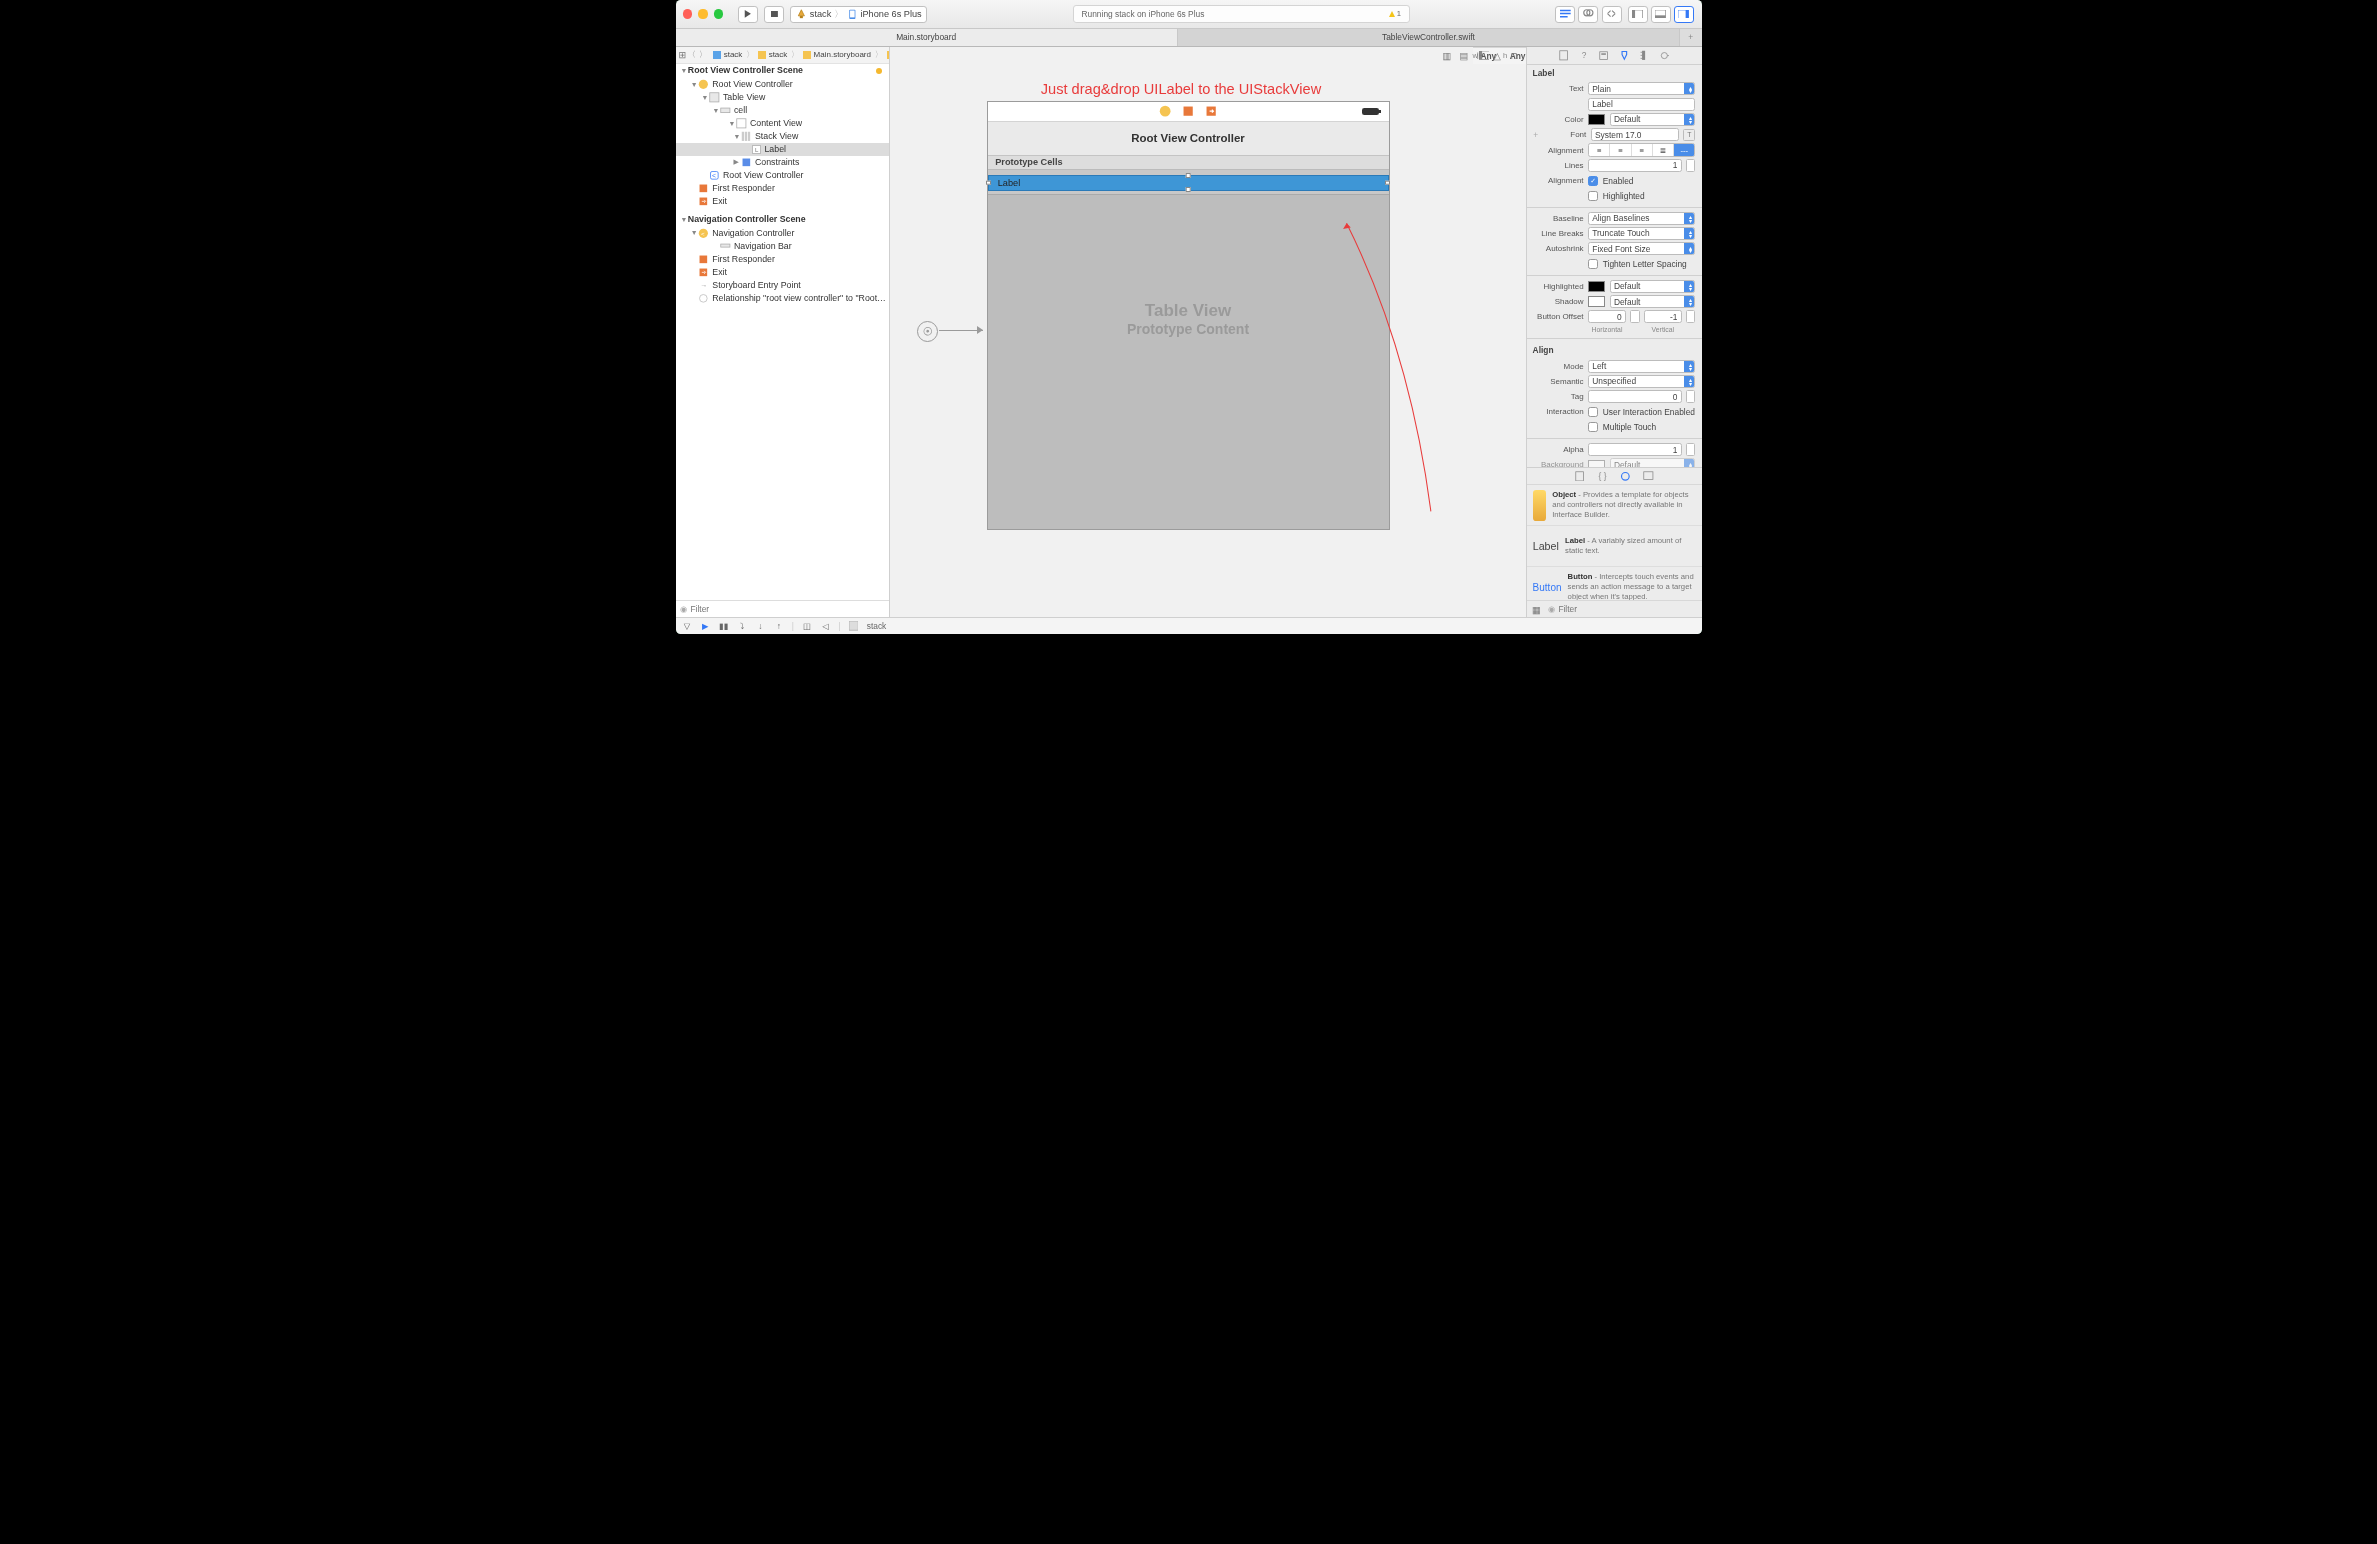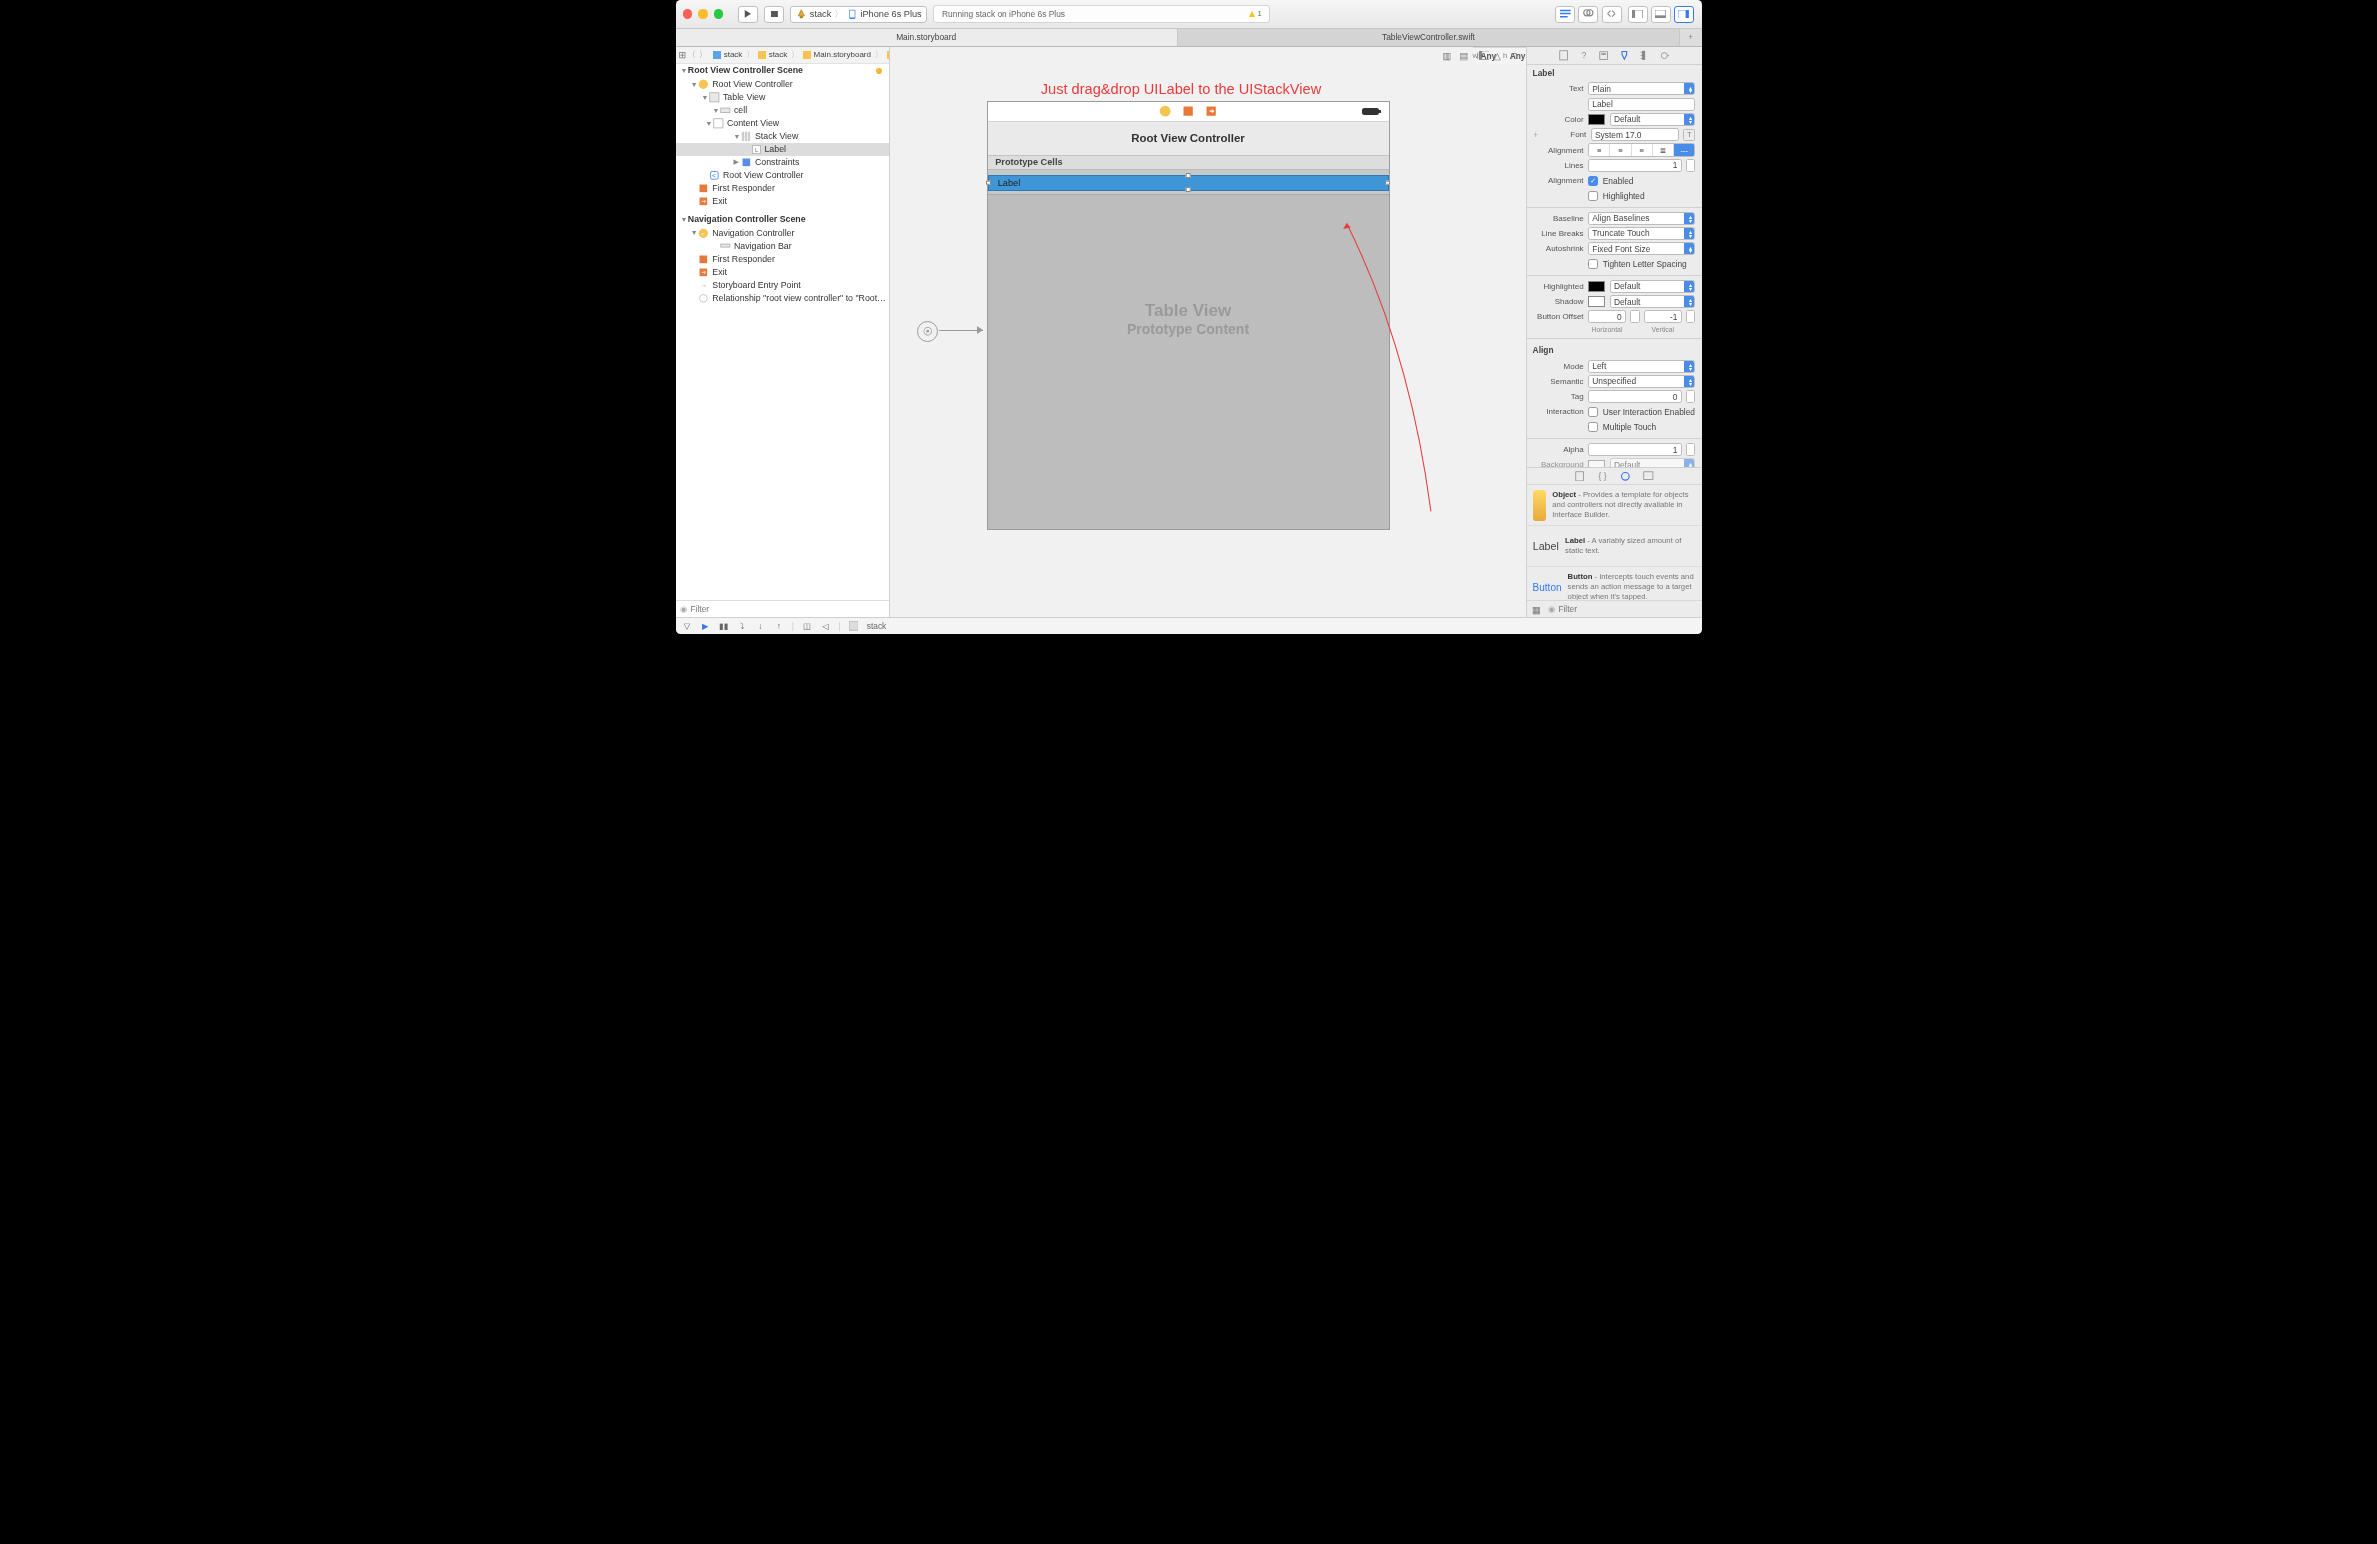--- a/index.html
+++ b/index.html
@@ -8,21 +8,21 @@
 
 
 .titlebar { height: 29px; background: linear-gradient(#f6f6f6,#e8e8e8); border-bottom: 0.8px solid #c8c8c8; display: flex; align-items: center; padding: 0 7.7px; gap: 6.1px; font-size: 9.2px; color: #444; }
 .traffic-lights { display: flex; gap: 6.1px; margin-right: 9.2px; }
 .tl { width: 9.2px; height: 9.2px; border-radius: 50%; }
 .tl.red { background: #ff5f57; } .tl.yellow { background: #febc2e; } .tl.green { background: #28c840; }
 .tb-btn { width: 20px; height: 17px; border: 0.8px solid #c0c0c0; border-radius: 3.1px; background: #fff; display: flex; align-items: center; justify-content: center; font-size: 8.4px; color: #555; }
 .tb-group { display: flex; gap: 3.1px; }
 .scheme-sel { display: flex; align-items: center; gap: 3.1px; border: 0.8px solid #c0c0c0; border-radius: 3.1px; background: #fff; padding: 1.5px 4.6px; height: 17px; }
 .scheme-sel .ico { width: 10.7px; height: 10.7px; }
-.status-center { flex: 1; display: flex; }
+.status-center { flex: 1; display: flex; justify-content: center; }
 .status-pill { background: #fdfdfd; border: 0.8px solid #d4d4d4; border-radius: 3.1px; height: 18.4px; width: 337px; display: flex; align-items: center; padding: 0 7.7px; font-size: 8.4px; color: #666; justify-content: space-between; }
 .warn-badge { display: flex; align-items: center; gap: 2.3px; font-size: 7.7px; color: #666; }
 .warn-triangle { width: 0; height: 0; border-left: 3.8px solid transparent; border-right: 3.8px solid transparent; border-bottom: 6.9px solid #f5c518; }
 
 
 .tabbar { height: 17.6px; background: #ddd; border-bottom: 0.8px solid #b8b8b8; display: flex; font-size: 8.4px; }
 .tab { flex: 1; display: flex; align-items: center; justify-content: center; color: #444; border-right: 0.8px solid #c8c8c8; background: #d4d4d4; }
 .tab.active { background: #ececec; }
 .tab-add { width: 21.4px; display: flex; align-items: center; justify-content: center; color: #888; }
 
@@ -288,21 +288,21 @@
           </div>
         <div class="outline-row" style="padding-left:37px;">
             <span class="disclosure">▼</span>
             <span class="ico">
               <svg viewBox="0 0 14 14">
                 <rect x="1" y="4" width="12" height="6" fill="#e8e8e8" stroke="#aaa"></rect>
               </svg>
             </span>
             <span>cell</span>
           </div>
-        <div class="outline-row" style="padding-left:30px;">
+        <div class="outline-row" style="padding-left:53px;">
             <span class="disclosure">▼</span>
             <span class="ico">
               <svg viewBox="0 0 14 14">
                 <rect x="1" y="1" width="12" height="12" fill="#fff" stroke="#aaa"></rect>
               </svg>
             </span>
             <span>Content View</span>
           </div>
         <div class="outline-row" style="padding-left:58px;">
             <span class="disclosure">▼</span>

